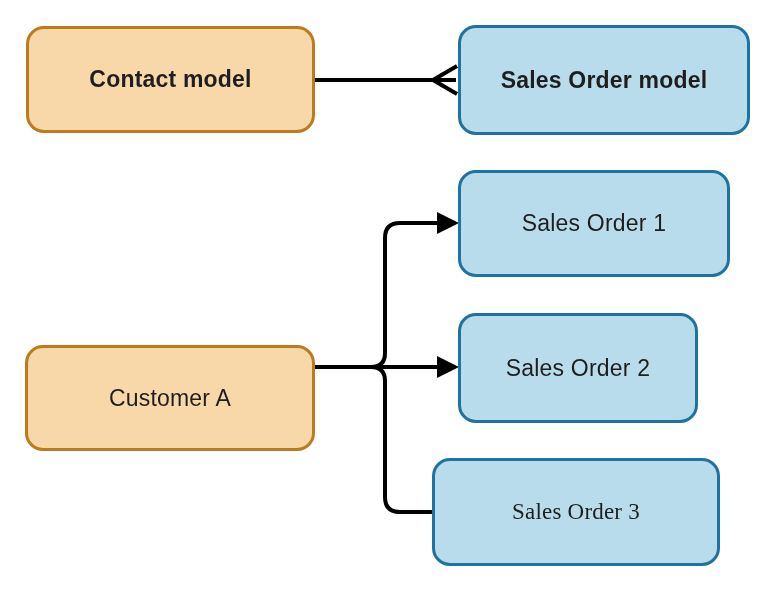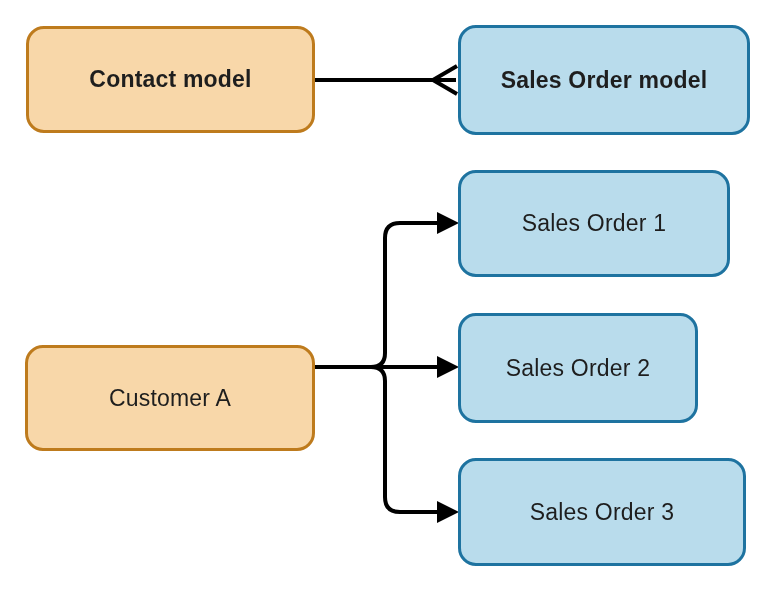--- a/index.html
+++ b/index.html
@@ -35,21 +35,21 @@
     background: var(--blue-fill, #b9dcec);
     border: 3.5px solid var(--blue-stroke, #1e73a0);
   }
   .node.bold { font-weight: 700; }
 
   #contact-model     { left: 26px;  top: 26px;  width: 289px; height: 107px; }
   #sales-order-model { left: 458px; top: 25px;  width: 292px; height: 110px; }
   #customer-a        { left: 25px;  top: 313px; width: 290px; height: 106px; margin-top: 32px; }
   #sales-order-1     { left: 458px; top: 170px; width: 272px; height: 107px; }
   #sales-order-2     { left: 458px; top: 313px; width: 240px; height: 110px; }
-  #sales-order-3     { left: 458px; top: 458px; width: 288px; height: 108px; }
+  #sales-order-3     { left: 432px; top: 458px; width: 288px; height: 108px; font-family: Liberation Serif, serif; }
 
   #edges {
     position: absolute;
     left: 0; top: 0;
     width: 771px;
     height: 596px;
     pointer-events: none;
   }
   #edges path { stroke: var(--line, #000000); stroke-width: 4; fill: none; }
   #edges polygon { fill: var(--line, #000000); stroke: none; }

